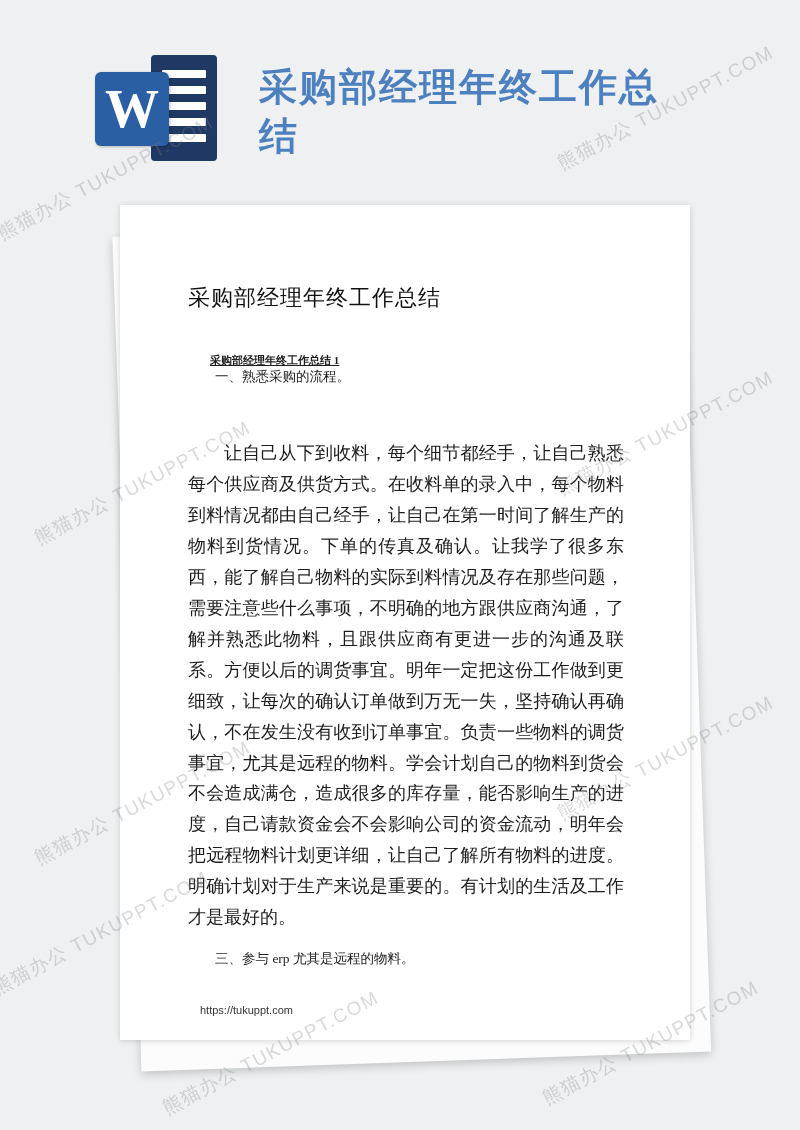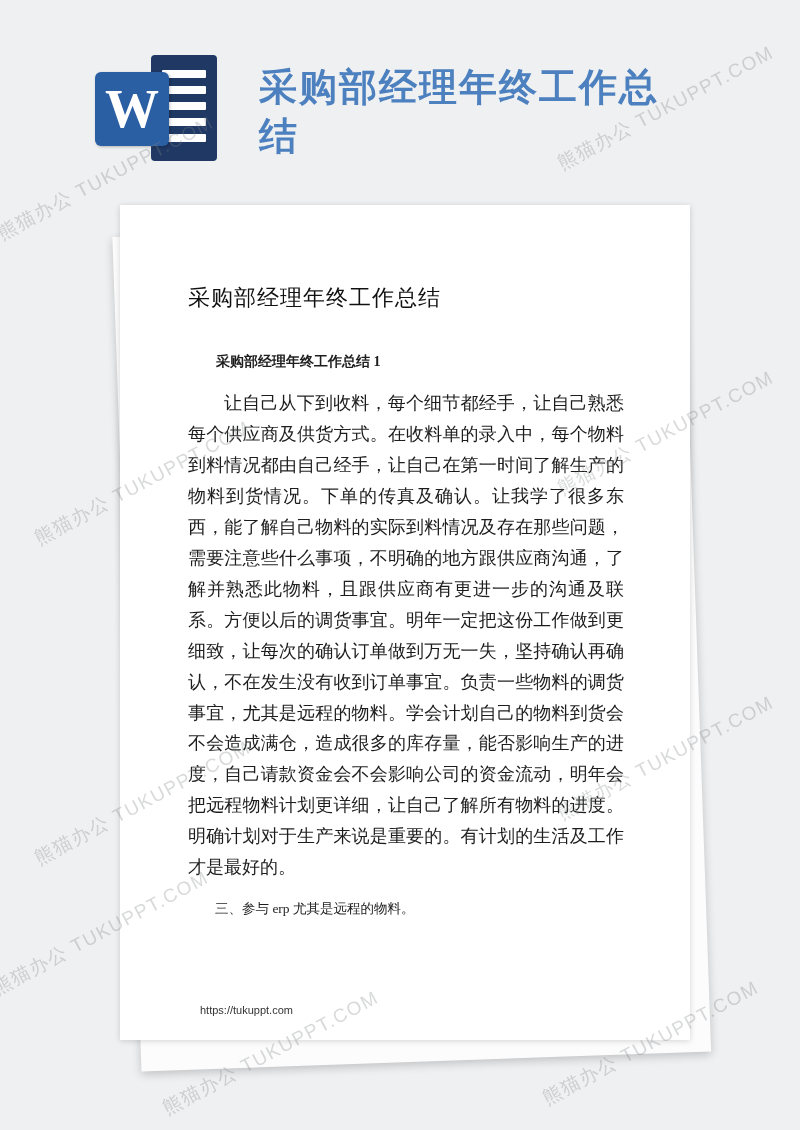--- a/index.html
+++ b/index.html
@@ -97,24 +97,24 @@
     color: #1d1d1d;
   }
   .doc-title {
     font-size: 22px;
     font-weight: normal;
     color: #111;
     margin-bottom: 40px;
     letter-spacing: 1px;
   }
   .doc-sub {
-    font-size: 14px;
+    font-size: 11px;
     font-weight: bold;
     text-indent: 2em;
-    margin-bottom: 17px;
+    text-decoration: underline;
   }
   .doc-heading {
     font-size: 13.5px;
     text-indent: 2em;
     margin-bottom: 17px;
   }
   .doc-heading.gap-after { margin-bottom: 52px; }
   .doc-para {
     font-size: 18px;
     line-height: 1.72;
@@ -160,20 +160,21 @@
   <h1 class="main-title">采购部经理年终工作总结</h1>
 </div>
 
 <div class="page-stack">
   <div class="page-behind"></div>
   <div class="page">
     <div class="doc-body">
       <h2 class="doc-title">采购部经理年终工作总结</h2>
       <p class="doc-sub">采购部经理年终工作总结 1</p>
 
+      <p class="doc-heading gap-after">一、熟悉采购的流程。</p>
       <p class="doc-para">让自己从下到收料，每个细节都经手，让自己熟悉每个供应商及供货方式。在收料单的录入中，每个物料到料情况都由自己经手，让自己在第一时间了解生产的物料到货情况。下单的传真及确认。让我学了很多东西，能了解自己物料的实际到料情况及存在那些问题，需要注意些什么事项，不明确的地方跟供应商沟通，了解并熟悉此物料，且跟供应商有更进一步的沟通及联系。方便以后的调货事宜。明年一定把这份工作做到更细致，让每次的确认订单做到万无一失，坚持确认再确认，不在发生没有收到订单事宜。负责一些物料的调货事宜，尤其是远程的物料。学会计划自己的物料到货会不会造成满仓，造成很多的库存量，能否影响生产的进度，自己请款资金会不会影响公司的资金流动，明年会把远程物料计划更详细，让自己了解所有物料的进度。明确计划对于生产来说是重要的。有计划的生活及工作才是最好的。</p>
 
 
       <p class="doc-heading">三、参与 erp 尤其是远程的物料。</p>
 
     </div>
     <div class="footer-url">https://tukuppt.com</div>
   </div>
 </div>
 

